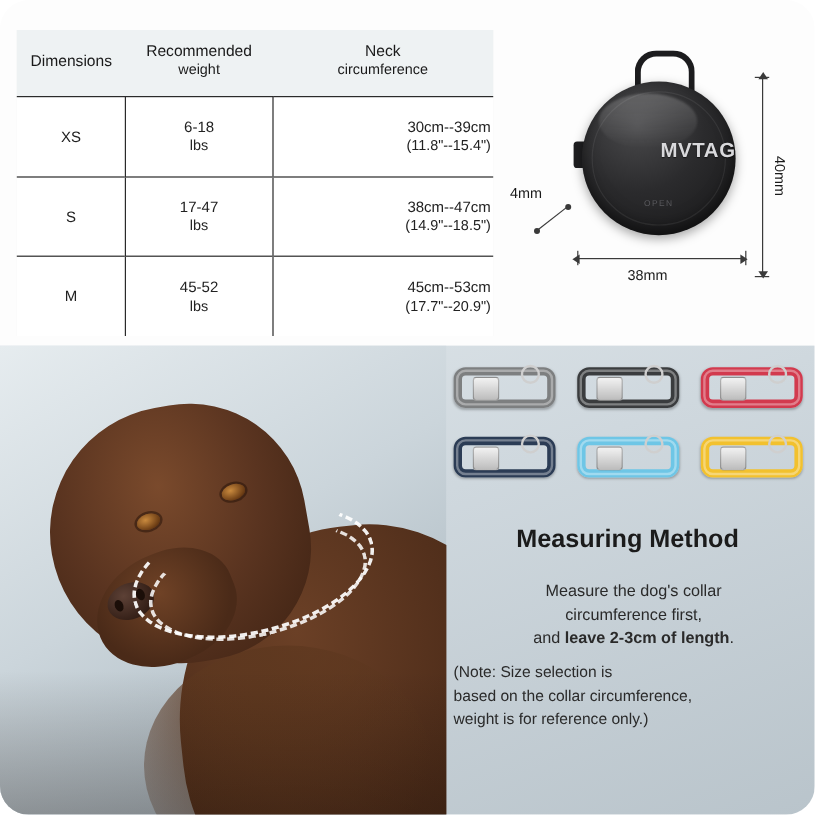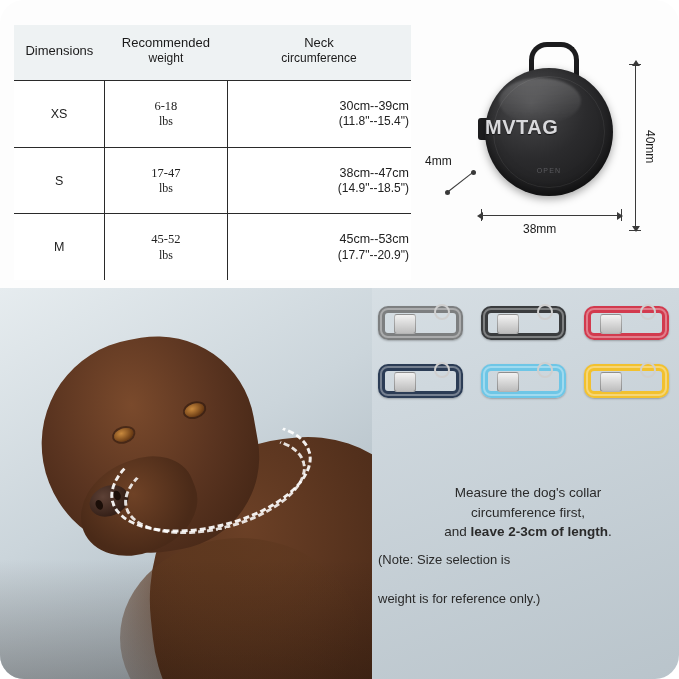--- a/index.html
+++ b/index.html
@@ -35,21 +35,21 @@
   .sizetable tbody tr{background:#ffffff;}
   .sizetable td{
     text-align:center;vertical-align:middle;
     padding:11px 2px;line-height:1.3;
     border-top:1px solid #2a2a2a;
     border-right:1px solid #2a2a2a;
   }
   .sizetable tbody tr:first-child td{border-top:1px solid #2a2a2a;}
   .sizetable td:last-child{border-right:none;text-align:right;}
   .sizetable td.c0{width:88px;}
-  .sizetable td.c1{width:120px;font-family:Liberation Serif, serif;}
+  .sizetable td.c1{width:120px;}
   .sizetable td.c2{width:189px;}
   .sizetable th.c0{width:88px;}
   .sizetable th.c1{width:120px;margin-top:12px;}
   .sizetable th.c2{width:189px;}
   .sub{display:block;font-size:12px;}
 
   
   .device-area{position:absolute;left:425px;top:30px;width:240px;height:240px;}
   .tag-body{
     position:absolute;left:60px;top:38px;width:128px;height:128px;
@@ -60,22 +60,22 @@
   .tag-inner-ring{
     position:absolute;left:8px;top:8px;right:8px;bottom:8px;border-radius:50%;
     border:1px solid rgba(255,255,255,.07);
   }
   .tag-gloss{
     position:absolute;left:14px;top:10px;width:82px;height:46px;border-radius:50%;
     background:linear-gradient(180deg, rgba(255,255,255,.20), rgba(255,255,255,0));
     filter:blur(1px);
   }
   .tag-label{
-    position:absolute;left:0;right:0;top:48px;text-align:left;
-    color:#d9d9dc;font-size:20px;letter-spacing:.5px;font-weight:700;
+    position:absolute;left:0;right:0;top:48px;text-align:right;
+    color:#d9d9dc;font-size:17px;letter-spacing:.5px;font-weight:700;
     text-shadow:0 1px 1px rgba(0,0,0,.6);
   }
   .tag-open{
     position:absolute;left:0;right:0;bottom:22px;text-align:center;
     color:#5a5a5e;font-size:7px;letter-spacing:1.2px;
   }
   .tag-loop{
     position:absolute;left:104px;top:12px;width:40px;height:34px;
     border:5px solid #1c1c1e;border-bottom:none;
     border-radius:18px 18px 4px 4px;
@@ -370,26 +370,27 @@
       </div>
 
       <div class="collar" style="left:206px;top:58px;">
         <div class="band" style="border-color:#f2c12e;"></div>
         <div class="refl"></div>
         <div class="buckle"></div>
         <div class="ring"></div>
       </div>
     </div>
 
+    <div class="measure-title">Measuring Method</div>
 
     <div class="measure-p1">
       <span>Measure the dog's collar</span><br>
       <span>circumference first,</span><br>
       <span>and </span><b>leave 2-3cm of length</b><span>.</span>
     </div>
 
     <div class="measure-p2">
       <span>(Note: Size selection is</span><br>
-      <br>
+      <span>based on the collar circumference,</span><br>
       <span>weight is for reference only.)</span>
     </div>
   </div>
 </div>
 
 </body></html>

